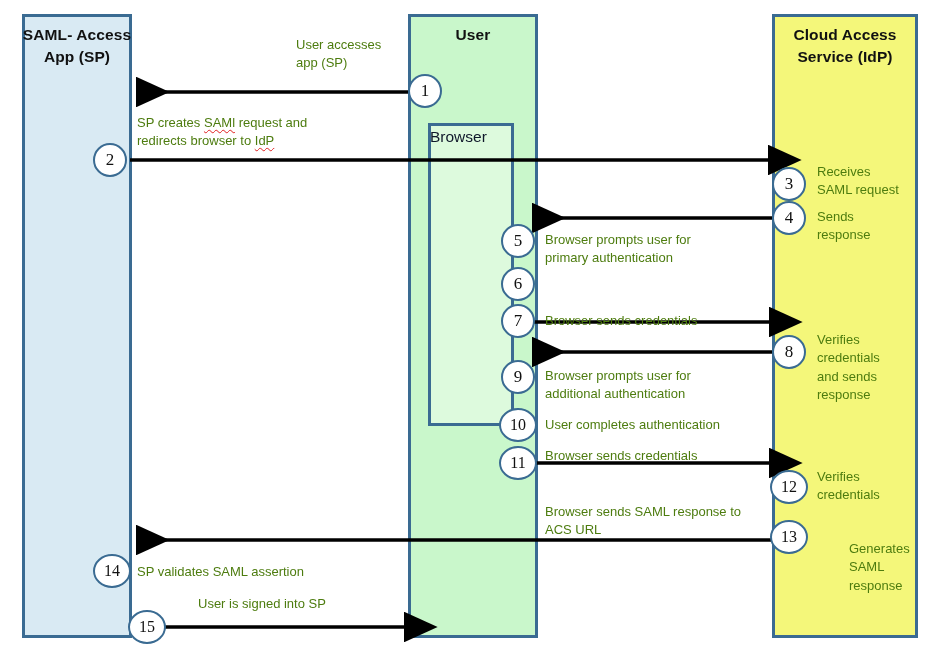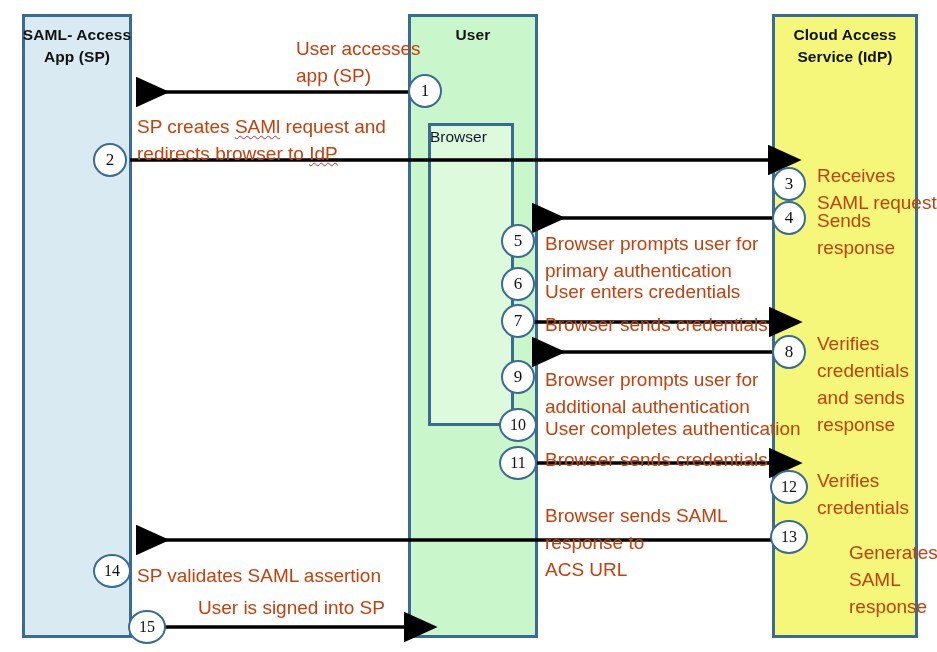--- a/index.html
+++ b/index.html
@@ -23,21 +23,21 @@
   #wires{position:absolute;left:0;top:0;width:937px;height:652px;}
 
   
   .step{position:absolute;width:34px;height:34px;border-radius:50%;
         background:#ffffff;border:2.6px solid #3a6b92;box-sizing:border-box;
         display:flex;align-items:center;justify-content:center;
         font-size:17px;color:#111;font-family:"Liberation Serif",serif;}
   .step.wide{width:38px;height:34px;font-size:16px;}
 
   
-  .lbl{position:absolute;font-size:19px;color:#c2410c;line-height:1.42;
+  .lbl{position:absolute;font-size:13px;color:#4d7c0f;line-height:1.42;
        white-space:pre-line;}
   .sq{text-decoration:underline;text-decoration-style:wavy;
       text-decoration-color:#e02020;text-decoration-thickness:1px;
       text-underline-offset:2px;}
 </style>
 </head>
 <body>
 
 <div id="stage">
 
@@ -106,21 +106,20 @@
 app (SP)</div>
 
   <div class="lbl" style="left:137px;top:114px;width:300px;"><span>SP creates <span class="sq">SAMl</span> request and</span><br><span>redirects browser to <span class="sq">IdP</span></span></div>
 
   <div class="lbl" style="left:817px;top:163px;width:120px;">Receives
 SAML request</div>
   <div class="lbl" style="left:817px;top:208px;width:120px;">Sends
 response</div>
   <div class="lbl" style="left:545px;top:231px;width:240px;">Browser prompts  user for
 primary authentication</div>
-  <div class="lbl" style="left:545px;top:279px;width:240px;">User enters credentials</div>
   <div class="lbl" style="left:545px;top:312px;width:240px;">Browser sends credentials</div>
   <div class="lbl" style="left:817px;top:164px;width:0;height:0;overflow:hidden;"></div>
   <div class="lbl" style="left:817px;top:331px;width:112px;">Verifies
 credentials
 and sends
 response</div>
   <div class="lbl" style="left:545px;top:367px;width:250px;">Browser prompts  user for
 additional  authentication</div>
   <div class="lbl" style="left:545px;top:416px;width:260px;">User completes authentication</div>
   <div class="lbl" style="left:545px;top:447px;width:240px;">Browser sends credentials</div>

